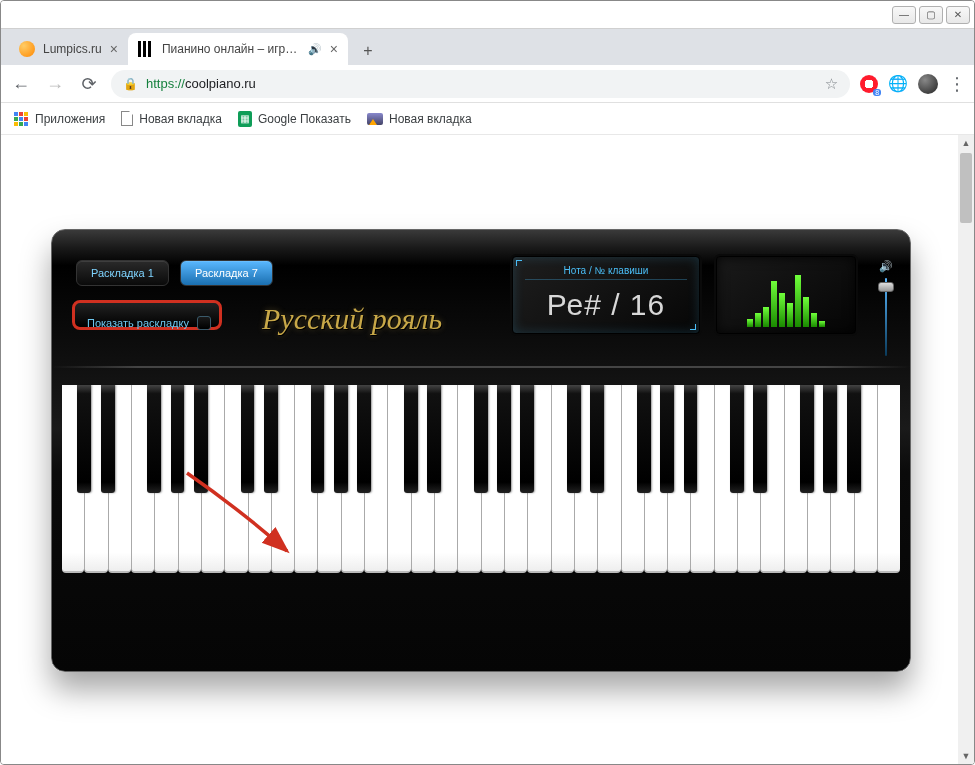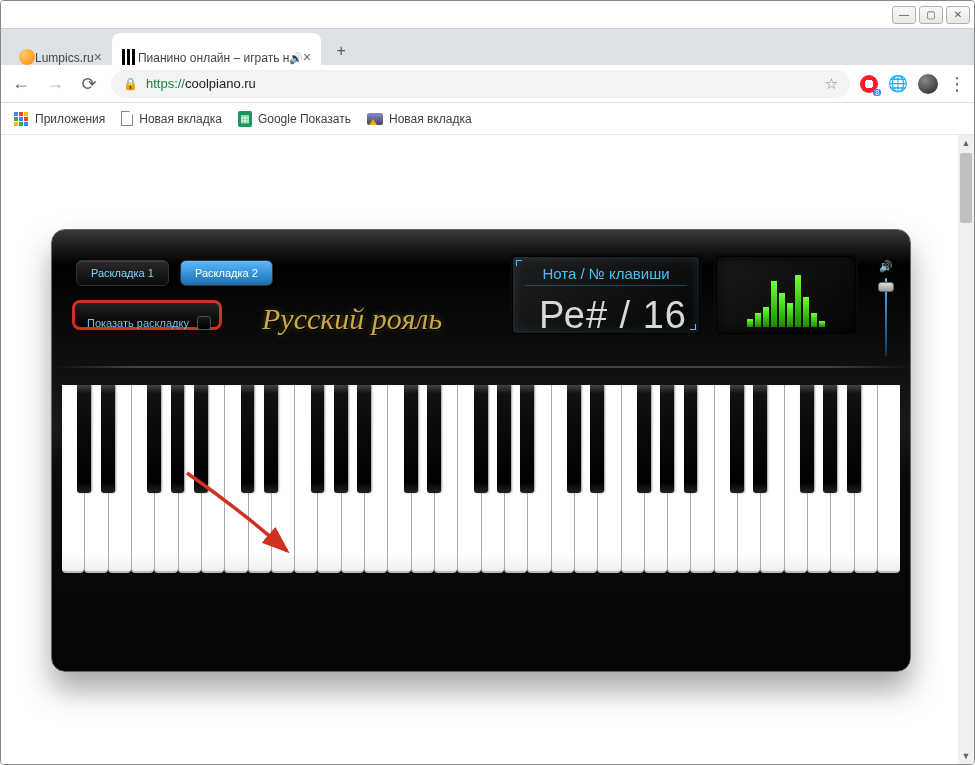--- a/index.html
+++ b/index.html
@@ -4,21 +4,21 @@
 <style>
 * { margin:0; padding:0; box-sizing:border-box; font-family:Arial,sans-serif; }
 body { background:#fff; width:975px; height:765px; position:relative; border:1px solid #888; border-radius:4px; overflow:hidden; }
 
 
 .titlebar { height:28px; background:#fff; display:flex; justify-content:flex-end; align-items:center; padding-right:4px; gap:3px; border-bottom:1px solid #d0d0d0; }
 .win-btn { width:24px; height:18px; background:linear-gradient(#f8f8f8,#e8e8e8); border:1px solid #b0b0b0; border-radius:3px; display:flex; justify-content:center; align-items:center; font-size:10px; color:#555; }
 
 
 .tabs-row { height:36px; background:#dee1e6; display:flex; align-items:flex-end; padding:0 8px; }
-.tab { height:32px; display:flex; align-items:flex-end; padding:0 10px; border-radius:8px 8px 0 0; font-size:12px; color:#444; max-width:220px; }
+.tab { height:32px; display:flex; align-items:center; padding:0 10px; border-radius:8px 8px 0 0; font-size:12px; color:#444; gap:8px; max-width:220px; }
 .tab.active { background:#fff; }
 .tab.inactive { background:transparent; }
 .tab-favicon { width:16px; height:16px; border-radius:50%; }
 .tab-favicon.orange { background:radial-gradient(circle at 30% 30%,#ffcc66,#ff8800); }
 .tab-favicon.piano { background:linear-gradient(90deg,#000 0%,#000 20%,#fff 20%,#fff 30%,#000 30%,#000 50%,#fff 50%,#fff 60%,#000 60%,#000 80%,#fff 80%); border-radius:0; }
 .tab-title { flex:1; white-space:nowrap; overflow:hidden; text-overflow:ellipsis; }
 .tab-close { color:#666; font-size:14px; }
 .tab-audio { font-size:11px; color:#666; }
 .new-tab { width:28px; height:28px; display:flex; justify-content:center; align-items:center; color:#555; margin-left:6px; font-size:16px; }
 
@@ -71,22 +71,22 @@
 .panel { position:absolute; top:24px; left:0; right:0; height:130px;}
 .layout-btn { position:absolute; height:26px; padding:0 14px; border-radius:6px; font-size:11px; color:#7fd4ff; display:flex; align-items:center; border:1px solid #333; background:linear-gradient(#2a2a2a,#0a0a0a); box-shadow:inset 0 1px 0 rgba(255,255,255,.1);}
 .layout-btn.active { background:linear-gradient(#5ab8ff,#1a6fb0); color:#fff;}
 .btn1{top:6px;left:24px;}
 .btn2{top:6px;left:128px;}
 .show-box { position:absolute; top:46px; left:20px; height:30px; padding:16px 8px 0 12px; display:flex; align-items:center; gap:8px; border:3px solid #d03020; border-radius:8px; background:linear-gradient(#222,#000);}
 .show-lbl{color:#6fc8f0;font-size:11px;}
 .show-chk{width:14px;height:14px;background:linear-gradient(#1a1a1a,#000);border:1px solid #3a5a6a;border-radius:3px;}
 .logo { position:absolute; top:48px; left:210px; font-family:'Brush Script MT',cursive; font-style:italic; font-size:30px; color:#c8a848; text-shadow:1px 1px 0 #000,0 0 6px rgba(200,170,80,.4);}
 .lcd1 { position:absolute; top:2px; left:460px; width:188px; height:78px; background:linear-gradient(145deg,#1e1e1e,#060606); border:1px solid #000; border-radius:4px; box-shadow:inset 0 0 12px rgba(74,190,247,.2),0 0 0 2px #0a0a0a; padding:8px 12px;}
-.lcd1 .cap{color:#4abef7;font-size:15px;text-align:center;border-bottom:1px solid rgba(74,190,247,.3);padding-bottom:3px;}
-.lcd1 .val{color:#d8d8d8;font-size:38px;font-weight:300;letter-spacing:1px;text-align:right;margin-top:8px;font-family:Arial;}
+.lcd1 .cap{color:#4abef7;font-size:10px;text-align:center;border-bottom:1px solid rgba(74,190,247,.3);padding-bottom:3px;}
+.lcd1 .val{color:#d8d8d8;font-size:30px;font-weight:300;letter-spacing:1px;text-align:center;margin-top:8px;font-family:Arial;}
 .lcd-corner{position:absolute;width:6px;height:6px;border:1px solid #4abef7;}
 .c-tl{top:3px;left:3px;border-right:none;border-bottom:none;}
 .c-br{bottom:3px;right:3px;border-left:none;border-top:none;}
 .lcd2 { position:absolute; top:2px; left:664px; width:140px; height:78px; background:linear-gradient(145deg,#1a1a1a,#050505); border:1px solid #000; border-radius:4px; box-shadow:inset 0 0 12px rgba(0,0,0,.8),0 0 0 2px #0a0a0a; display:flex; align-items:flex-end; justify-content:center; gap:2px; padding:6px;}
 .bar{width:6px;background:linear-gradient(#6fff3a,#1a8a00);}
 .vol { position:absolute; top:4px; right:14px; width:20px; height:104px;}
 .vol-track{position:absolute;left:9px;top:20px;width:2px;height:78px;background:linear-gradient(#5ab8ff,#0a3a5a);border-radius:2px;}
 .vol-thumb{position:absolute;left:2px;top:24px;width:16px;height:10px;background:linear-gradient(#ddd,#999);border-radius:3px;border:1px solid #666;}
 .vol-icon{position:absolute;top:2px;left:3px;color:#9ab;font-size:11px;}
 .hr-line{position:absolute;top:112px;left:0;right:0;height:2px;background:linear-gradient(90deg,transparent,#444 10%,#444 90%,transparent);}
@@ -181,21 +181,21 @@
     <div class="vscroll-arrow down">▼</div>
   </div>
 
   <div class="piano-wrap">
     <div class="piano-body">
       <div class="panel">
         <div class="layout-btn btn1">
             <span>Раскладка 1</span>
           </div>
         <div class="layout-btn btn2 active">
-            <span>Раскладка 2</span>
+            <span>Раскладка 7</span>
           </div>
         <div class="show-box">
           <span class="show-lbl">Показать раскладку</span>
           <div class="show-chk"></div>
         </div>
         <div class="logo">Русский рояль</div>
         <div class="lcd1">
           <div class="lcd-corner c-tl"></div>
             <div class="lcd-corner c-br"></div>
           <div class="cap">Нота / № клавиши</div>

